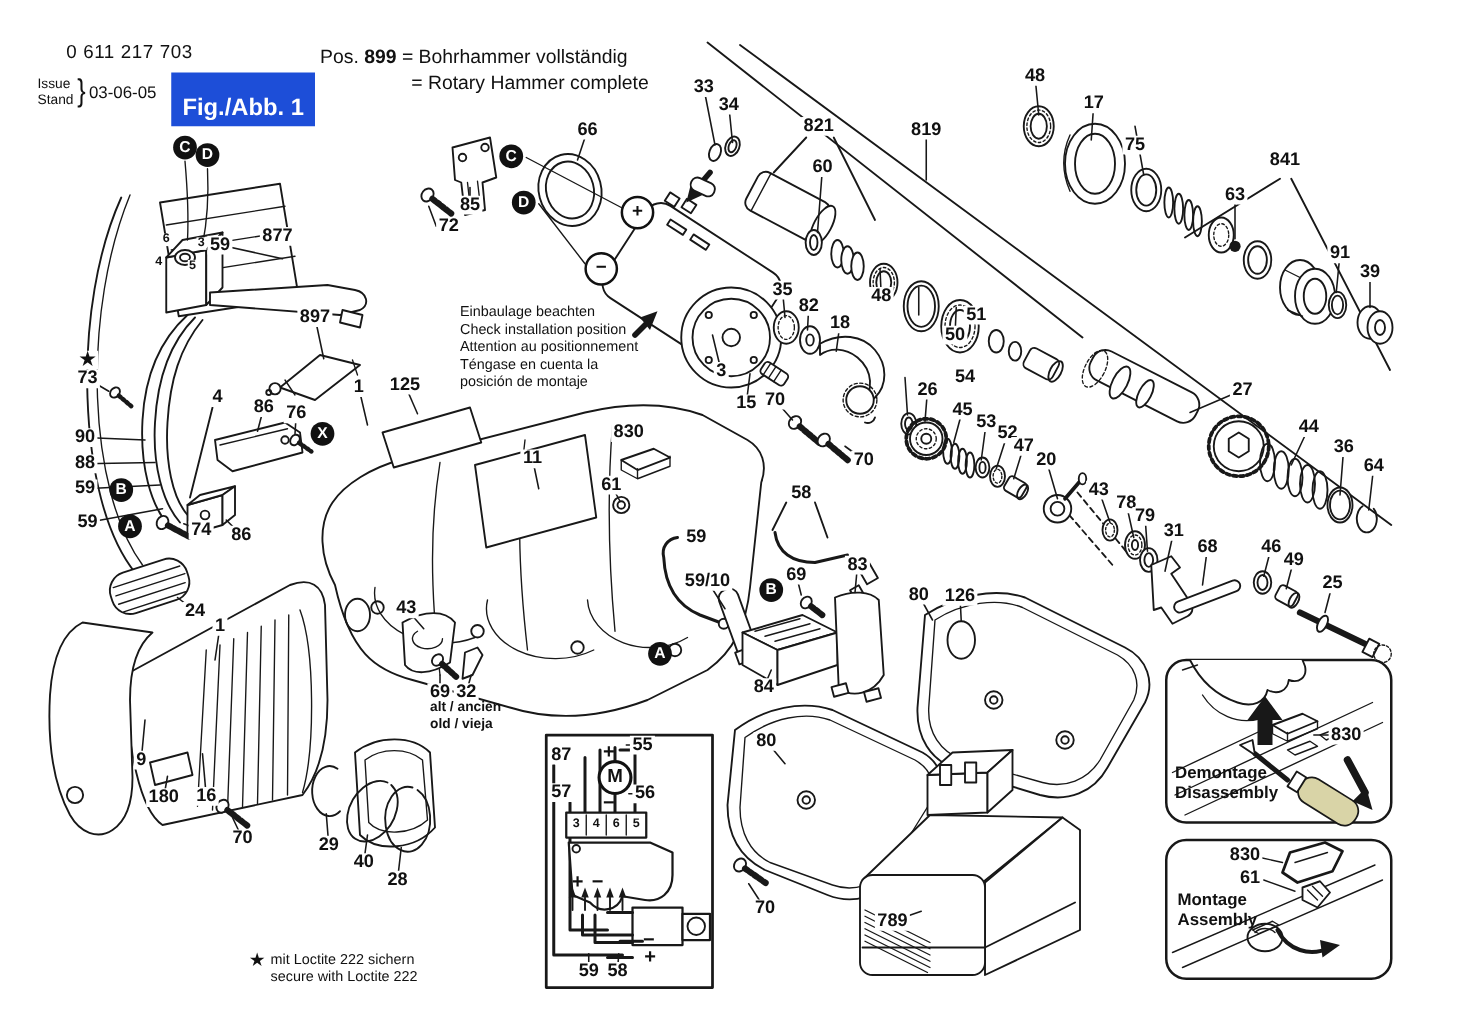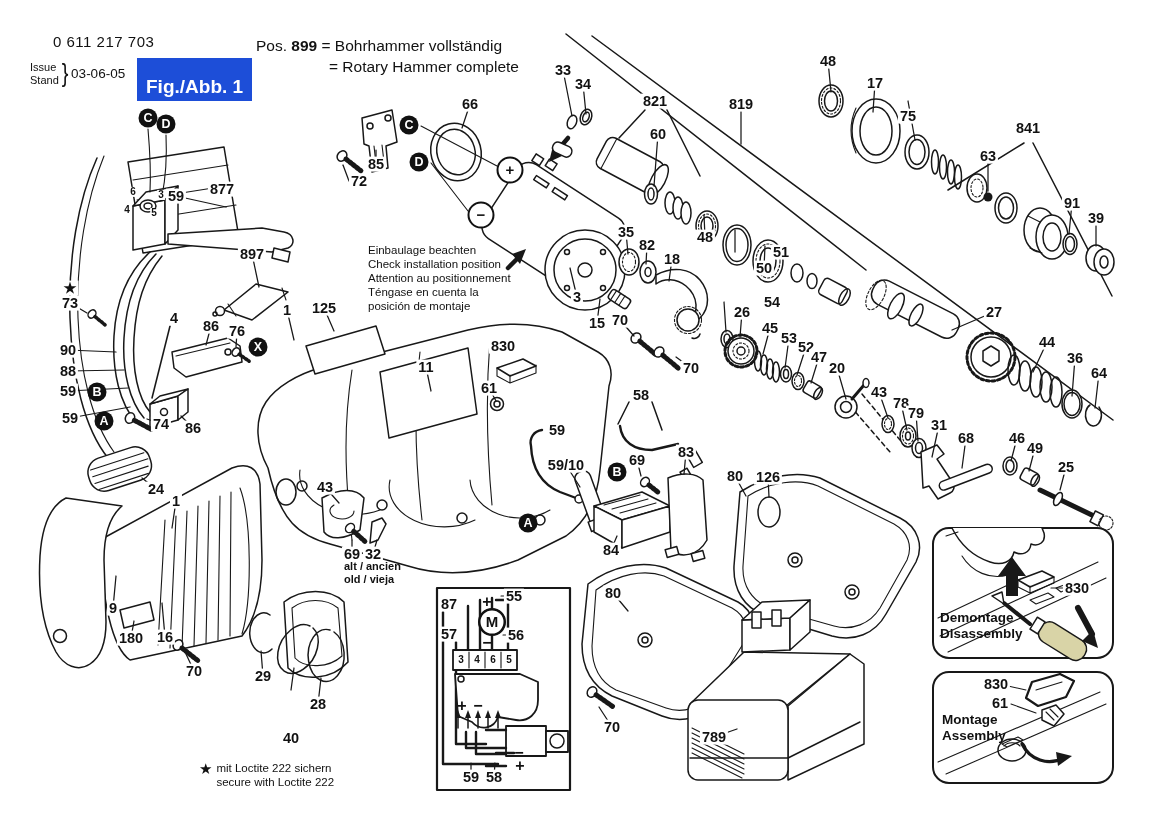--- a/index.html
+++ b/index.html
@@ -616,21 +616,21 @@
       <div class="part-label" style="left: 161px; top: 424px;">74</div>
       <div class="part-label" style="left: 193px; top: 428px;">86</div>
       <div class="part-label" style="left: 174px; top: 318px;">4</div>
       <div class="part-label" style="left: 156px; top: 489px;">24</div>
       <div class="part-label" style="left: 176px; top: 501px;">1</div>
       <div class="part-label" style="left: 113px; top: 608px;">9</div>
       <div class="part-label" style="left: 131px; top: 638px;">180</div>
       <div class="part-label" style="left: 165px; top: 637px;">16</div>
       <div class="part-label" style="left: 194px; top: 671px;">70</div>
       <div class="part-label" style="left: 263px; top: 676px;">29</div>
-      <div class="part-label" style="left: 291px; top: 690px; margin-top: 48px;">40</div>
+      <div class="part-label" style="left: 291px; top: 690px;">40</div>
       <div class="part-label" style="left: 318px; top: 704px;">28</div>
       <div class="part-label" style="left: 287px; top: 310px;">1</div>
       <div class="part-label" style="left: 324px; top: 308px;">125</div>
       <div class="part-label" style="left: 426px; top: 367px;">11</div>
       <div class="part-label" style="left: 503px; top: 346px;">830</div>
       <div class="part-label" style="left: 489px; top: 388px;">61</div>
       <div class="part-label" style="left: 325px; top: 487px;">43</div>
       <div class="part-label" style="left: 352px; top: 554px;">69</div>
       <div class="part-label" style="left: 373px; top: 554px;">32</div>
       <div class="part-label" style="left: 577px; top: 297px;">3</div>

